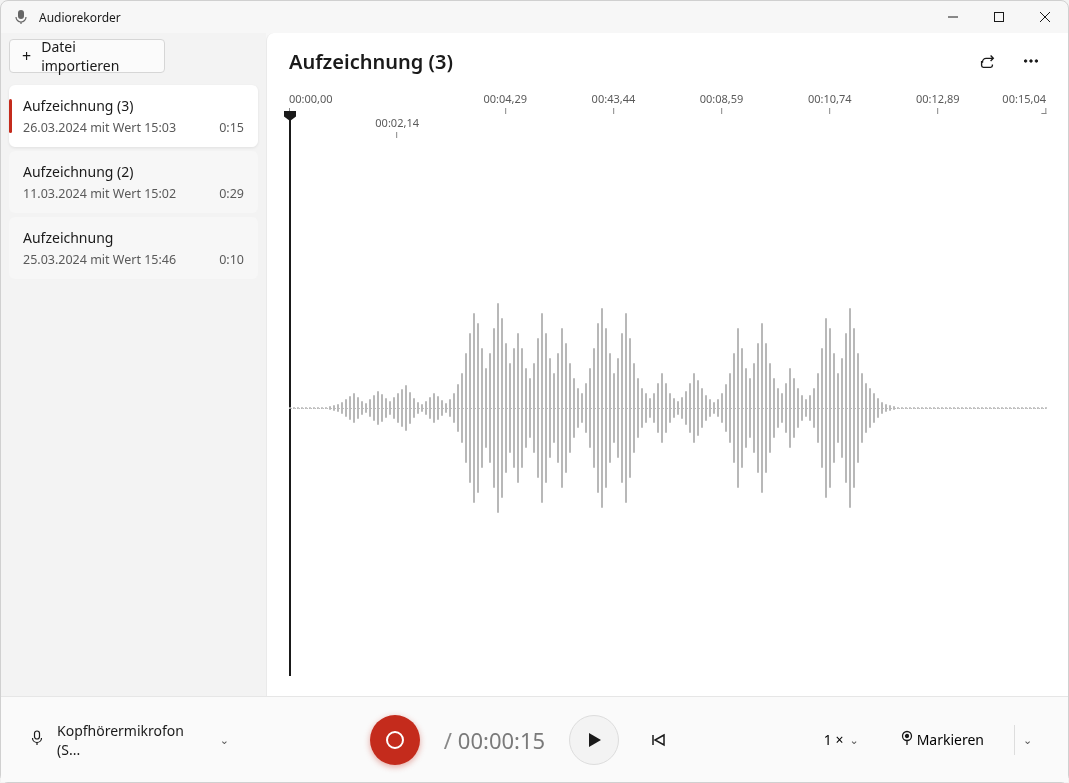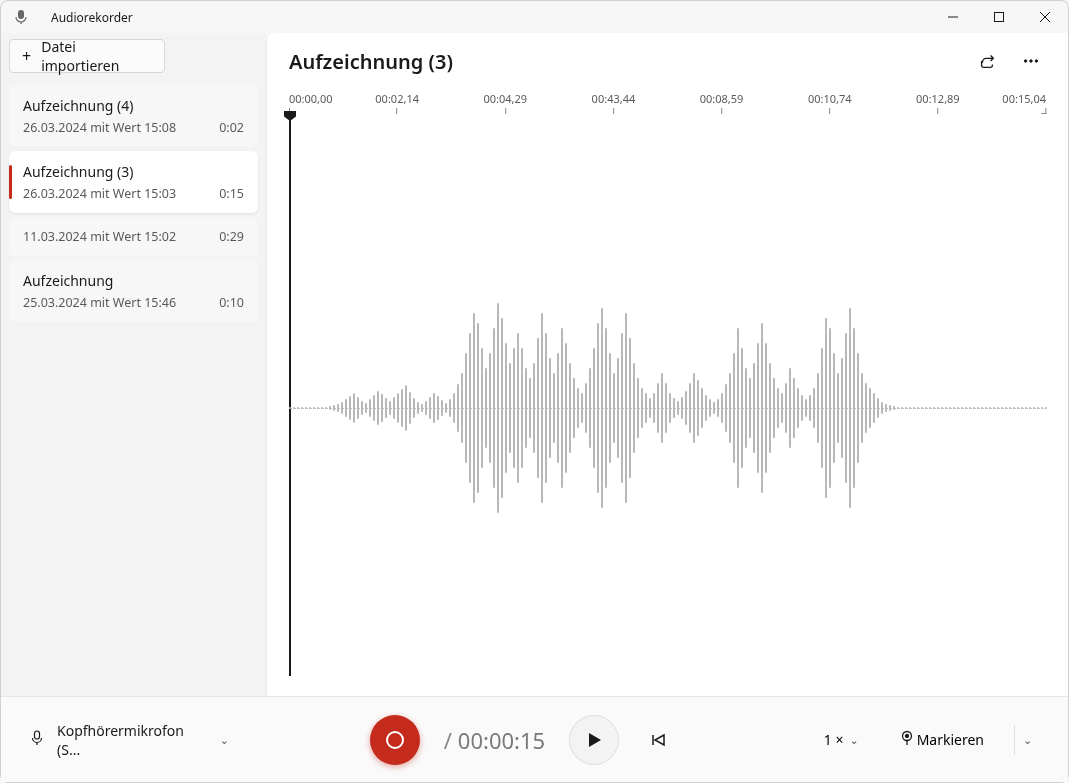--- a/index.html
+++ b/index.html
@@ -3,21 +3,21 @@
 <meta charset="utf-8">
 <style>
   * { box-sizing: border-box; margin: 0; padding: 0; font-family: "Segoe UI", system-ui, sans-serif; }
   html, body { width: 1069px; height: 783px; overflow: hidden; background: #f3f3f3; }
 
   .window { width: 1069px; height: 783px; display: flex; flex-direction: column; background: #f7f7f7; border: 1px solid #d0d0d0; border-radius: 8px; }
 
   
   .titlebar { height: 32px; display: flex; align-items: center; padding-left: 12px; }
   .titlebar .app-icon { width: 16px; height: 16px; margin-right: 10px; display: flex; align-items: center; justify-content: center; }
-  .titlebar .title { font-size: 12px; color: #1a1a1a; flex: 1; margin-left: 12px; }
+  .titlebar .title { font-size: 12px; color: #1a1a1a; flex: 1; }
   .win-controls { display: flex; height: 32px; }
   .win-btn { width: 46px; display: flex; align-items: center; justify-content: center; }
   .win-btn svg { width: 10px; height: 10px; stroke: #1a1a1a; stroke-width: 1; fill: none; }
 
   
   .body { flex: 1; display: flex; min-height: 0; }
 
   
   .sidebar { width: 265px; background: #f3f3f3; display: flex; flex-direction: column; padding: 6px 8px; gap: 8px; border-top-right-radius: 0; }
   .import-btn { height: 34px; background: #fbfbfb; border: 1px solid #d6d6d6; border-radius: 4px; display: flex; align-items: center; padding: 0 12px; gap: 10px; font-size: 14px; color: #1a1a1a; width: 156px; }
@@ -119,35 +119,29 @@
   </div>
 
   <div class="body">
 
     <div class="sidebar">
       <div class="import-btn">
         <span class="plus">+</span>
         <span>Datei importieren</span>
       </div>
       <div class="rec-list" id="rec-list">
-          <div class="rec-item normal">
-    <div class="rec-title">Aufzeichnung (4)</div>
-    <div class="rec-meta">
-      <span>26.03.2024 mit Wert 15:08</span>
-      <span>0:02</span>
-    </div>
-          </div>
           <div class="rec-item selected">
     <div class="rec-title">Aufzeichnung (3)</div>
     <div class="rec-meta">
       <span>26.03.2024 mit Wert 15:03</span>
       <span>0:15</span>
     </div>
           </div>
           <div class="rec-item normal">
+    <div class="rec-title">Aufzeichnung (2)</div>
     <div class="rec-meta">
       <span>11.03.2024 mit Wert 15:02</span>
       <span>0:29</span>
     </div>
           </div>
           <div class="rec-item normal">
     <div class="rec-title">Aufzeichnung</div>
     <div class="rec-meta">
       <span>25.03.2024 mit Wert 15:46</span>
       <span>0:10</span>
@@ -176,21 +170,21 @@
           </div>
         </div>
       </div>
 
       <div class="ruler">
         <div class="ruler-inner" id="ruler-inner">
             <div class="tick first" style="left: 0%;">
               <span class="lbl">00:00,00</span>
               <span class="mark"></span>
             </div>
-            <div class="tick" style="left: 14.2857%;">
+            <div class="tick" style="left: 14.2857%; margin-top: 24px;">
               <span class="lbl">00:02,14</span>
               <span class="mark"></span>
             </div>
             <div class="tick" style="left: 28.5714%;">
               <span class="lbl">00:04,29</span>
               <span class="mark"></span>
             </div>
             <div class="tick" style="left: 42.8571%;">
               <span class="lbl">00:43,44</span>
               <span class="mark"></span>

